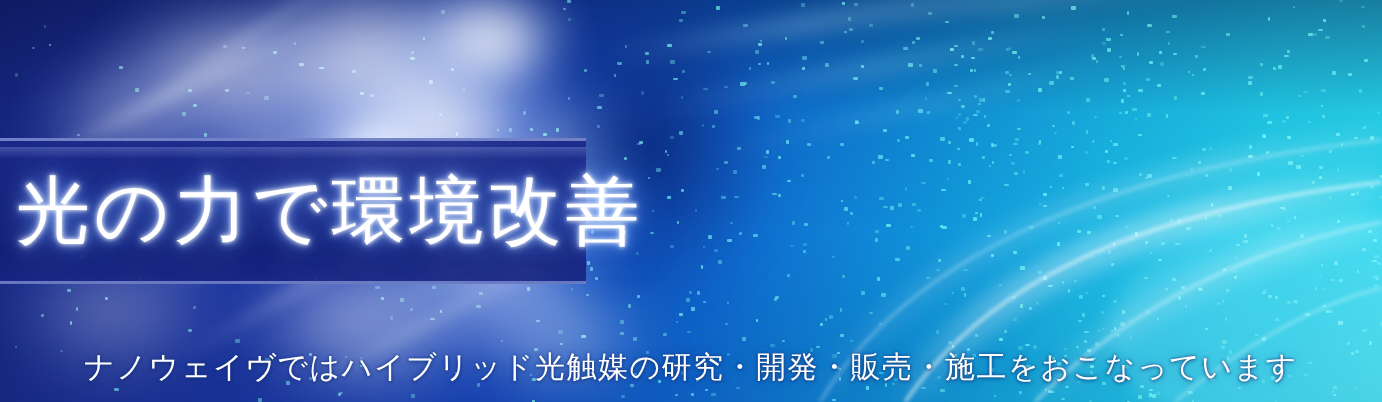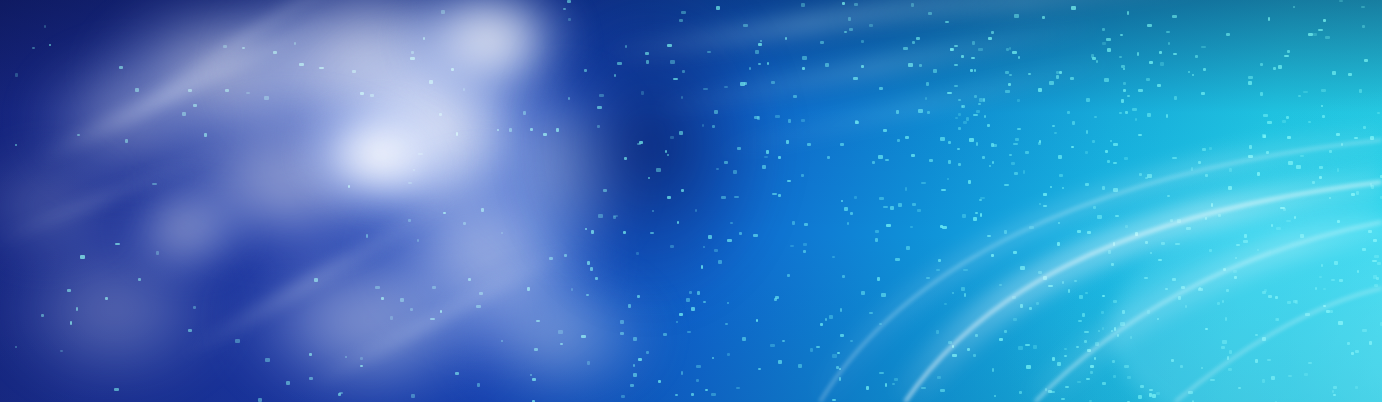--- a/index.html
+++ b/index.html
@@ -1093,16 +1093,20 @@
 
       <path d="M 905 402 C 975 300 1105 215 1382 182" stroke="#ffffff" stroke-width="2.6" fill="none" filter="url(#blurSm)" opacity="0.80"></path>
       <path d="M 1035 402 C 1115 320 1230 252 1382 222" stroke="#f2fdff" stroke-width="2.2" fill="none" filter="url(#blurSm)" opacity="0.70"></path>
       <path d="M 820 402 C 900 270 1080 172 1382 140" stroke="#eaf9ff" stroke-width="1.9" fill="none" filter="url(#blurSm)" opacity="0.52"></path>
       <path d="M 1175 402 C 1235 352 1310 305 1382 288" stroke="#ffffff" stroke-width="1.8" fill="none" filter="url(#blurSm)" opacity="0.55"></path>
 
       <ellipse cx="1330" cy="330" rx="220" ry="120" fill="#9ff2ff" opacity="0.20" filter="url(#blurBig)"></ellipse>
     </svg>
   </div>
 
-
-
+  <div class="headline-band">
+    <h1 class="headline">光の力で環境改善</h1>
+  </div>
+
+
+  <p class="tagline">ナノウェイヴではハイブリッド光触媒の研究・開発・販売・施工をおこなっています</p>
 
 </div>
 
 </body></html>

